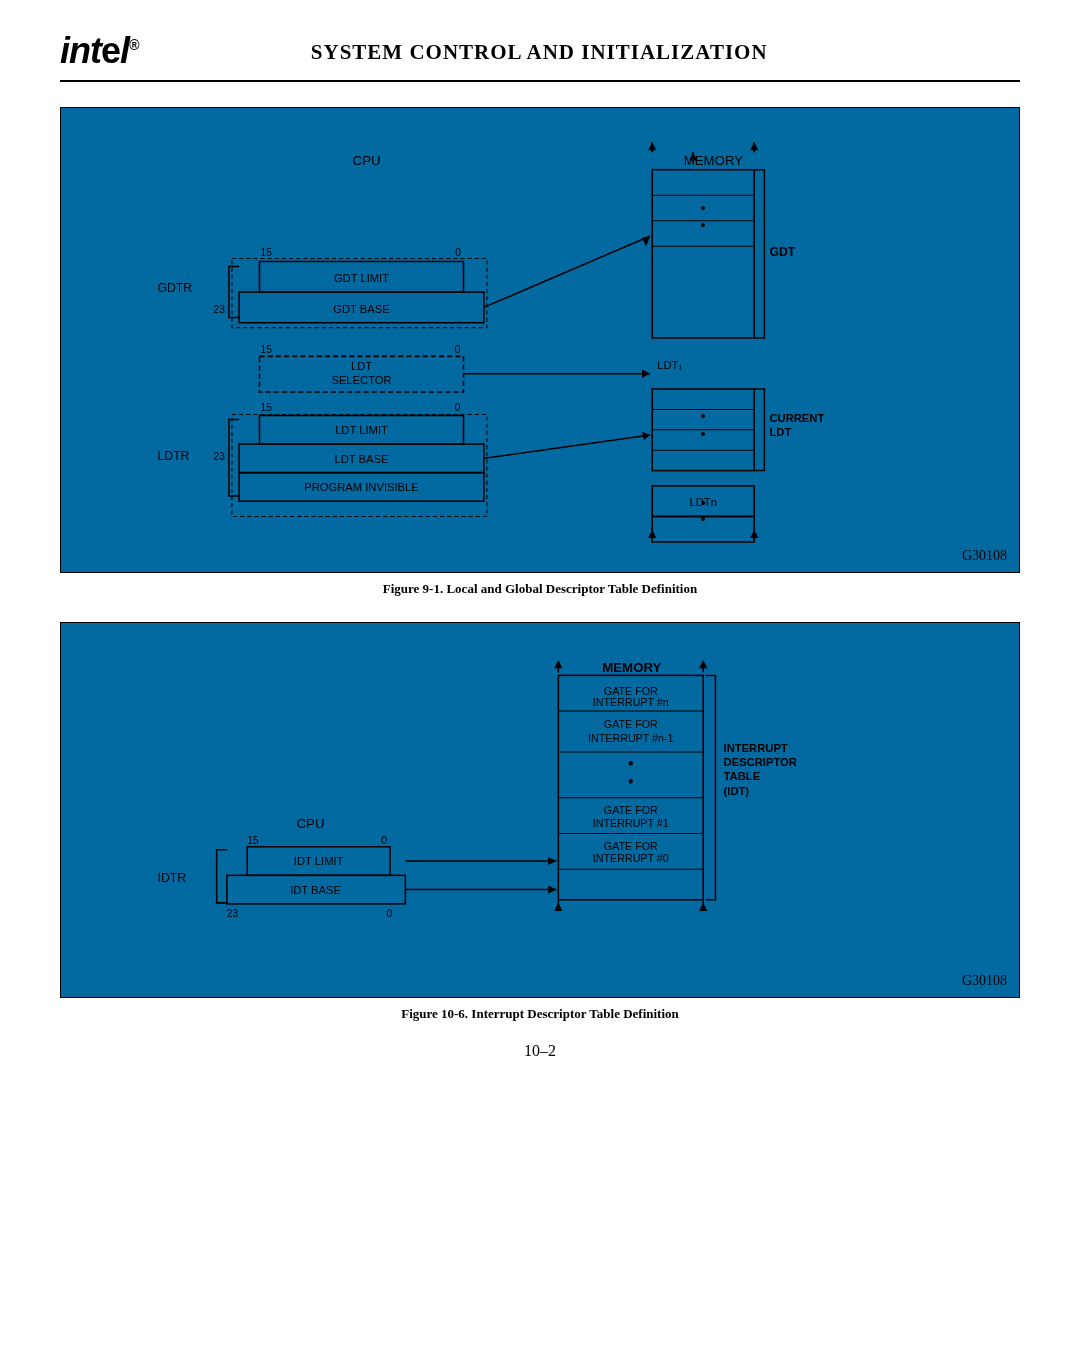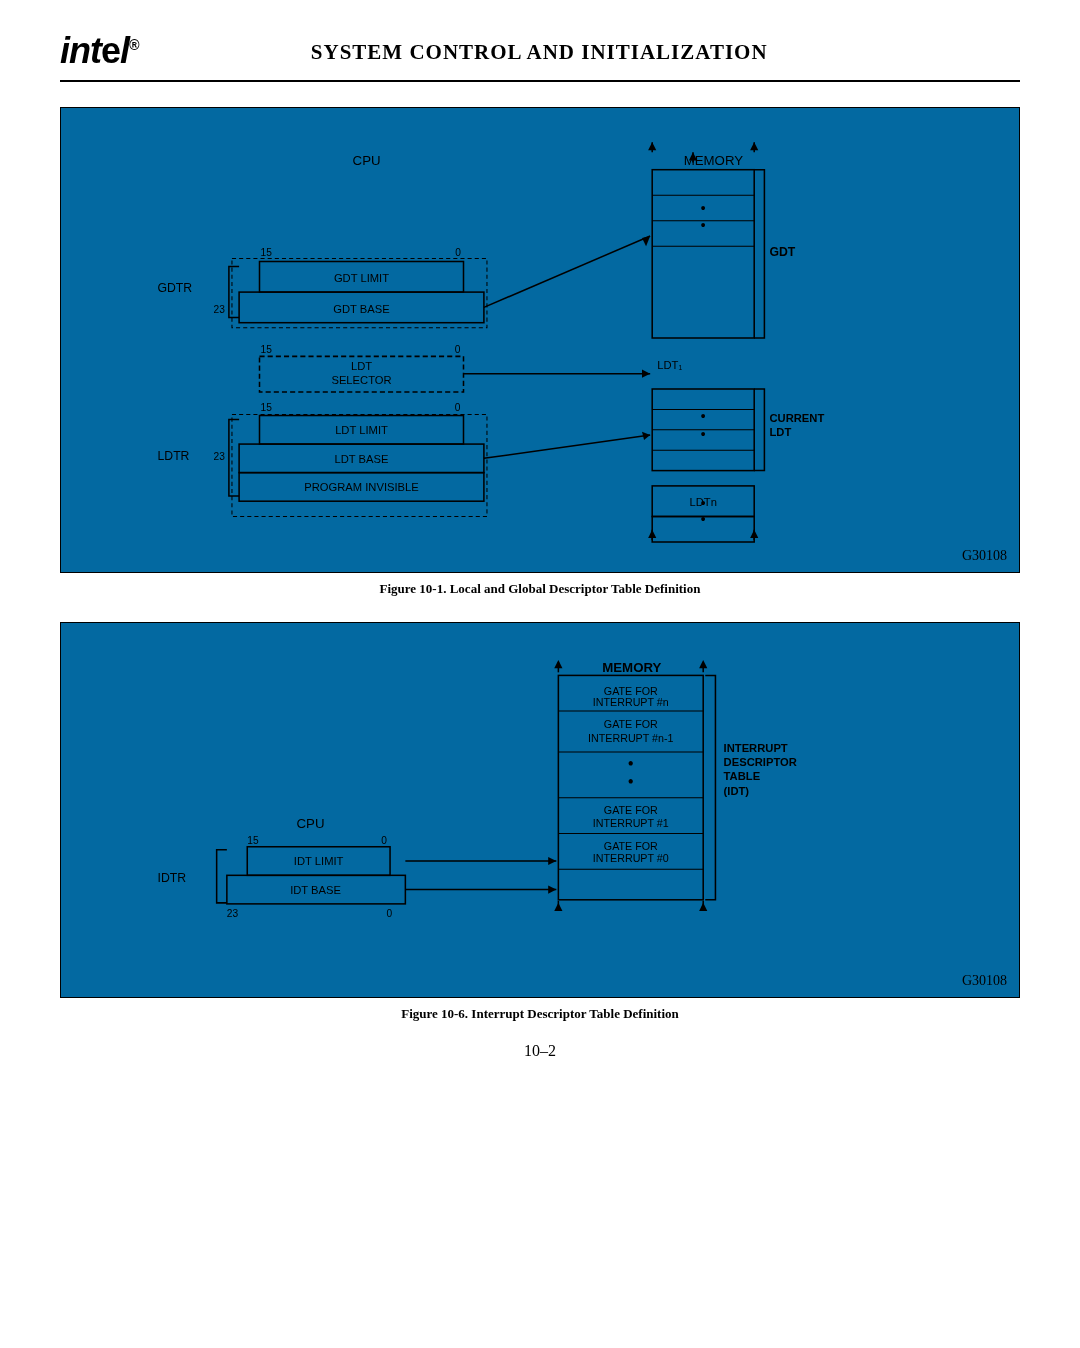--- a/index.html
+++ b/index.html
@@ -192,21 +192,21 @@
       <polygon points="660,8 656,16 664,16" fill="#000"></polygon>
 
       <line x1="560" y1="398" x2="560" y2="388" stroke="#000" stroke-width="1.5"></line>
       <polygon points="560,400 556,392 564,392" fill="#000" transform="rotate(180,560,394)"></polygon>
       <line x1="660" y1="398" x2="660" y2="388" stroke="#000" stroke-width="1.5"></line>
       <polygon points="660,400 656,392 664,392" fill="#000" transform="rotate(180,660,394)"></polygon>
 
     </svg>
     <div class="figure-id">G30108</div>
   </div>
-  <div class="figure-caption">Figure 10-1.  Local and Global Descriptor Table Definition</div>
+  <div class="figure-caption">Figure 9-1.  Local and Global Descriptor Table Definition</div>
 
   <div class="figure-container">
     <svg class="fig2-svg" viewBox="0 0 900 310" xmlns="http://www.w3.org/2000/svg">
 
       <text x="540" y="22" text-anchor="middle" font-size="13" font-family="Arial, sans-serif" font-weight="bold">MEMORY</text>
 
       <line x1="468" y1="12" x2="468" y2="22" stroke="#000" stroke-width="1.5"></line>
       <polygon points="468,10 464,18 472,18" fill="#000"></polygon>
 
       <line x1="610" y1="12" x2="610" y2="22" stroke="#000" stroke-width="1.5"></line>

